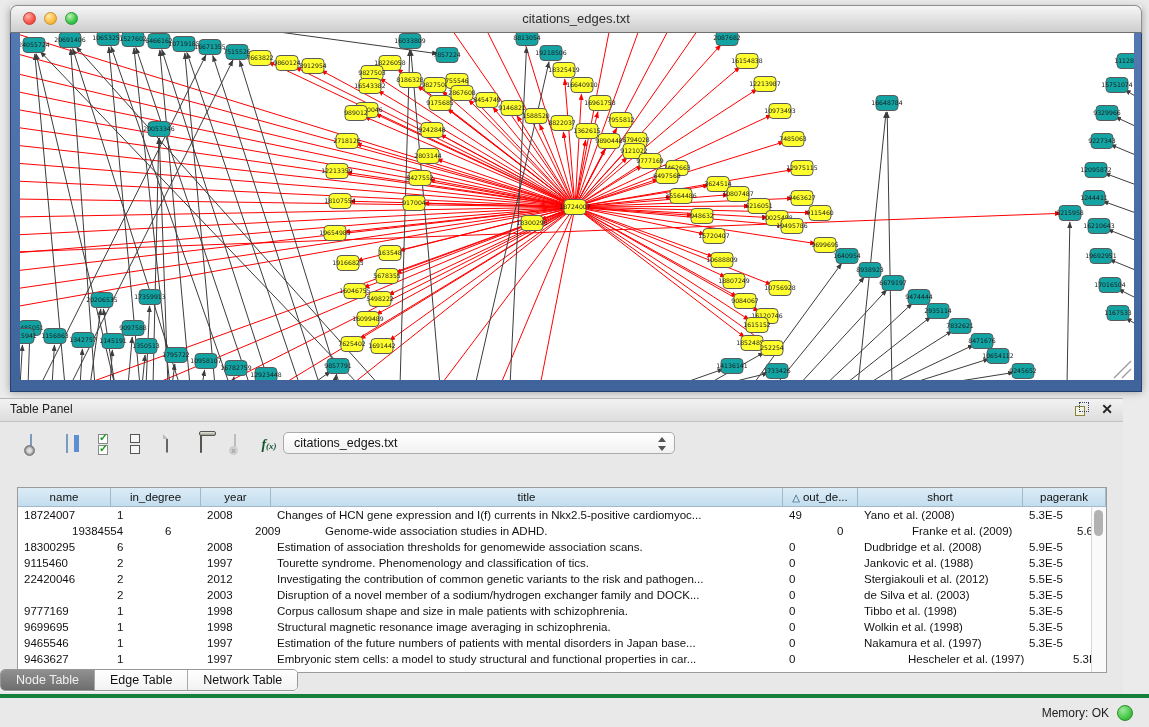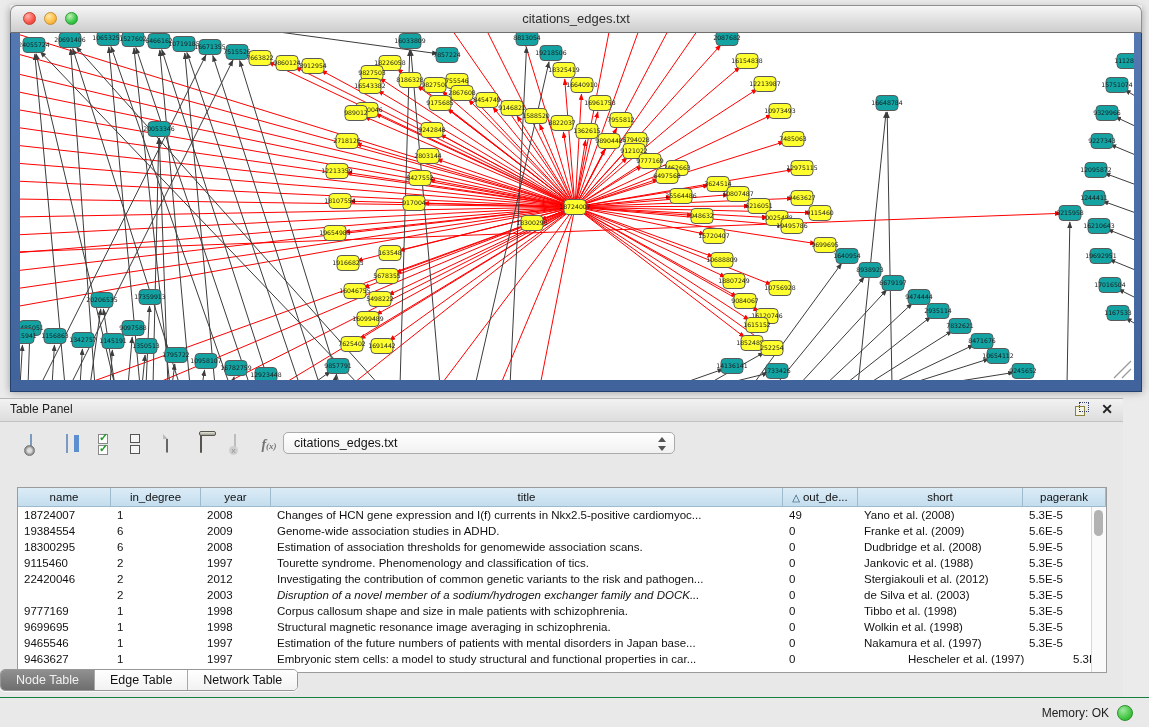--- a/index.html
+++ b/index.html
@@ -72,21 +72,21 @@
   .checks .cb::after{content:"✓";position:absolute;left:0px;top:-4px;color:#1f9e28;font-size:11px;font-weight:bold;}
   .rows-ic{display:flex;flex-direction:column;gap:2px;}
   .rows-ic span{width:8px;height:7px;border:1px solid #555;background:#f5f5f5;display:block;}
   .page-ic{position:relative;width:15px;height:18px;background:#fff;border:1px solid #666;border-radius:1px;}
   .page-ic::after{content:"";position:absolute;right:-1px;top:-1px;width:0;height:0;
     border-left:5px solid #bbb;border-top:5px solid #ebebeb;}
   .trash-ic{position:relative;width:13px;height:15px;background:linear-gradient(90deg,#9a9a8e,#d9d9cf 30%,#8e8e82);
     border:1px solid #55554d;border-radius:2px 2px 3px 3px;margin-top:3px;}
   .trash-ic::before{content:"";position:absolute;left:-2px;top:-4px;width:15px;height:3px;
     background:linear-gradient(#e8e8de,#9a9a8e);border:1px solid #55554d;border-radius:2px;}
-  .fx-ic{font-family:"Liberation Serif", serif;font-style:italic;font-weight:bold;font-size:14px;color:#737373;}
+  .fx-ic{font-family:"Liberation Serif", serif;font-style:italic;font-weight:bold;font-size:14px;color:#14532d;}
   .fx-ic small{font-size:9px;font-weight:bold;}
   .tbl-select{
     position:absolute;left:265px;top:1px;width:392px;height:22px;background:linear-gradient(#ffffff,#f1f1f1);
     border:1px solid #ababab;border-radius:5px;font-size:12.5px;color:#111;
     line-height:21px;padding-left:10px;box-sizing:border-box;
   }
   .tbl-select .arrows{position:absolute;right:7px;top:3px;width:9px;height:16px;}
   .tbl-select .arrows i{position:absolute;left:0;width:0;height:0;border-left:4.5px solid transparent;border-right:4.5px solid transparent;}
   .tbl-select .arrows i.up{top:1px;border-bottom:5px solid #555;}
   .tbl-select .arrows i.dn{bottom:1px;border-top:5px solid #555;}
@@ -108,21 +108,21 @@
   .vscroll{position:absolute;right:0;top:19px;bottom:0;width:15px;background:#fafafa;border-left:1px solid #d8d8d8;box-sizing:border-box;}
   .vthumb{position:absolute;left:2px;top:3px;width:9px;height:26px;border-radius:5px;background:#b2b2b2;}
   
   .tabs{position:absolute;left:0;right:0;bottom:8px;display:flex;}
   .seg{display:flex;border:1px solid #979797;border-radius:5px;overflow:hidden;background:#fff;
     box-shadow:0 1px 1px rgba(255,255,255,.8);}
   .seg .tab{font-size:12.5px;padding:2px 15px;line-height:16px;color:#111;background:linear-gradient(#ffffff,#f2f2f2);border-right:1px solid #a8a8a8;}
   .seg .tab:last-child{border-right:none;}
   .seg .tab.active{background:linear-gradient(#909090,#6e6e6e);color:#f0f0f0;}
   
-  .status-bar{position:absolute;left:0;bottom:0;width:1149px;height:29px;background:#e9e9e9;border-top:1px solid #15803d;}
+  .status-bar{position:absolute;left:0;bottom:0;width:1149px;height:29px;background:#e9e9e9;border-top:4px solid #15803d;}
   .mem{position:absolute;right:40px;top:8px;font-size:12px;color:#222;}
   .mem-dot{position:absolute;right:16px;top:7px;width:14px;height:14px;border-radius:50%;
     background:radial-gradient(circle at 35% 30%,#9fe89f,#3dc43d 65%,#2aa52a);border:1px solid #2a8f2a;}
 </style>
 </head>
 <body>
 
 <div class="net-window">
   <div class="titlebar">
     <div class="lights">
@@ -865,21 +865,21 @@
         <div class="tr">
           <div class="td" style="width: 93px;">18724007</div>
           <div class="td" style="width: 90px;">1</div>
           <div class="td" style="width: 70px;">2008</div>
           <div class="td" style="width: 512px;">Changes of HCN gene expression and I(f) currents in Nkx2.5-positive cardiomyoc...</div>
           <div class="td" style="width: 75px;">49</div>
           <div class="td" style="width: 165px;">Yano et al. (2008)</div>
           <div class="td" style="width: 96px; flex: 1 1 0%;">5.3E-5</div>
         </div>
         <div class="tr">
-          <div class="td" style="width: 93px;">19384554</div>
+          <div class="td" style="width: 93px; margin-left: 48px;">19384554</div>
           <div class="td" style="width: 90px;">6</div>
           <div class="td" style="width: 70px;">2009</div>
           <div class="td" style="width: 512px;">Genome-wide association studies in ADHD.</div>
           <div class="td" style="width: 75px;">0</div>
           <div class="td" style="width: 165px;">Franke et al. (2009)</div>
           <div class="td" style="width: 96px; flex: 1 1 0%;">5.6E-5</div>
         </div>
         <div class="tr">
           <div class="td" style="width: 93px;">18300295</div>
           <div class="td" style="width: 90px;">6</div>
@@ -904,21 +904,21 @@
           <div class="td" style="width: 70px;">2012</div>
           <div class="td" style="width: 512px;">Investigating the contribution of common genetic variants to the risk and pathogen...</div>
           <div class="td" style="width: 75px;">0</div>
           <div class="td" style="width: 165px;">Stergiakouli et al. (2012)</div>
           <div class="td" style="width: 96px; flex: 1 1 0%;">5.5E-5</div>
         </div>
         <div class="tr">
           <div class="td" style="width: 93px; margin-top: 20px;">14569117</div>
           <div class="td" style="width: 90px;">2</div>
           <div class="td" style="width: 70px;">2003</div>
-          <div class="td" style="width: 512px; font-style: italic;">Disruption of a novel member of a sodium/hydrogen exchanger family and DOCK...</div>
+          <div class="td" style="width: 512px;">Disruption of a novel member of a sodium/hydrogen exchanger family and DOCK...</div>
           <div class="td" style="width: 75px;">0</div>
           <div class="td" style="width: 165px;">de Silva et al. (2003)</div>
           <div class="td" style="width: 96px; flex: 1 1 0%;">5.3E-5</div>
         </div>
         <div class="tr">
           <div class="td" style="width: 93px;">9777169</div>
           <div class="td" style="width: 90px;">1</div>
           <div class="td" style="width: 70px;">1998</div>
           <div class="td" style="width: 512px;">Corpus callosum shape and size in male patients with schizophrenia.</div>
           <div class="td" style="width: 75px;">0</div>

